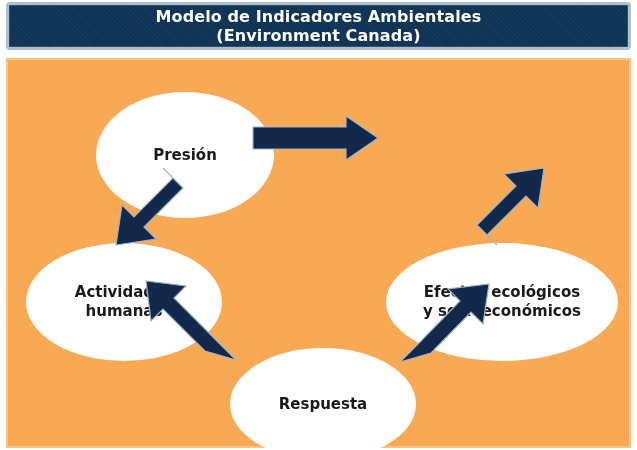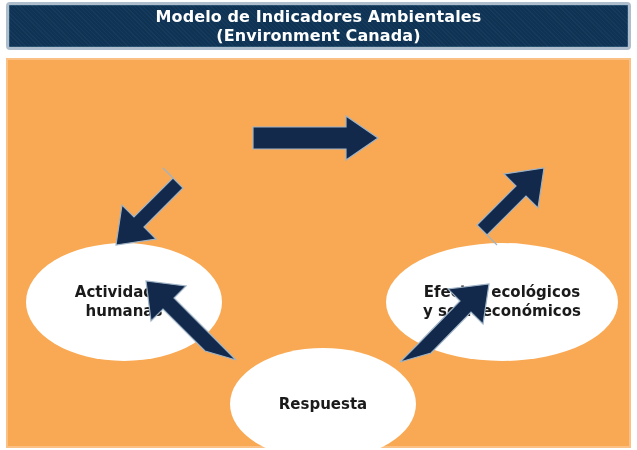--- a/index.html
+++ b/index.html
@@ -145,20 +145,23 @@
 
         <g>
           <polygon points="228,300 208,280 166,238 178,226 138,221 143,261 155,249 197,291" fill="#12294c" stroke="#9fb3c6" stroke-width="1.2"></polygon>
         </g>
 
         <g>
           <polygon points="392,302 412,282 452,241 440,229 481,224 475,264 463,252 423,293" fill="#12294c" stroke="#9fb3c6" stroke-width="1.2"></polygon>
         </g>
       </svg>
 
+      <div class="node" id="node-presion">
+        <span>Presión</span>
+      </div>
 
 
       <div class="node" id="node-efectos">
         <span>Efectos ecológicos
 y socioeconómicos</span>
       </div>
 
       <div class="node" id="node-respuesta">
         <span>Respuesta</span>
       </div>

